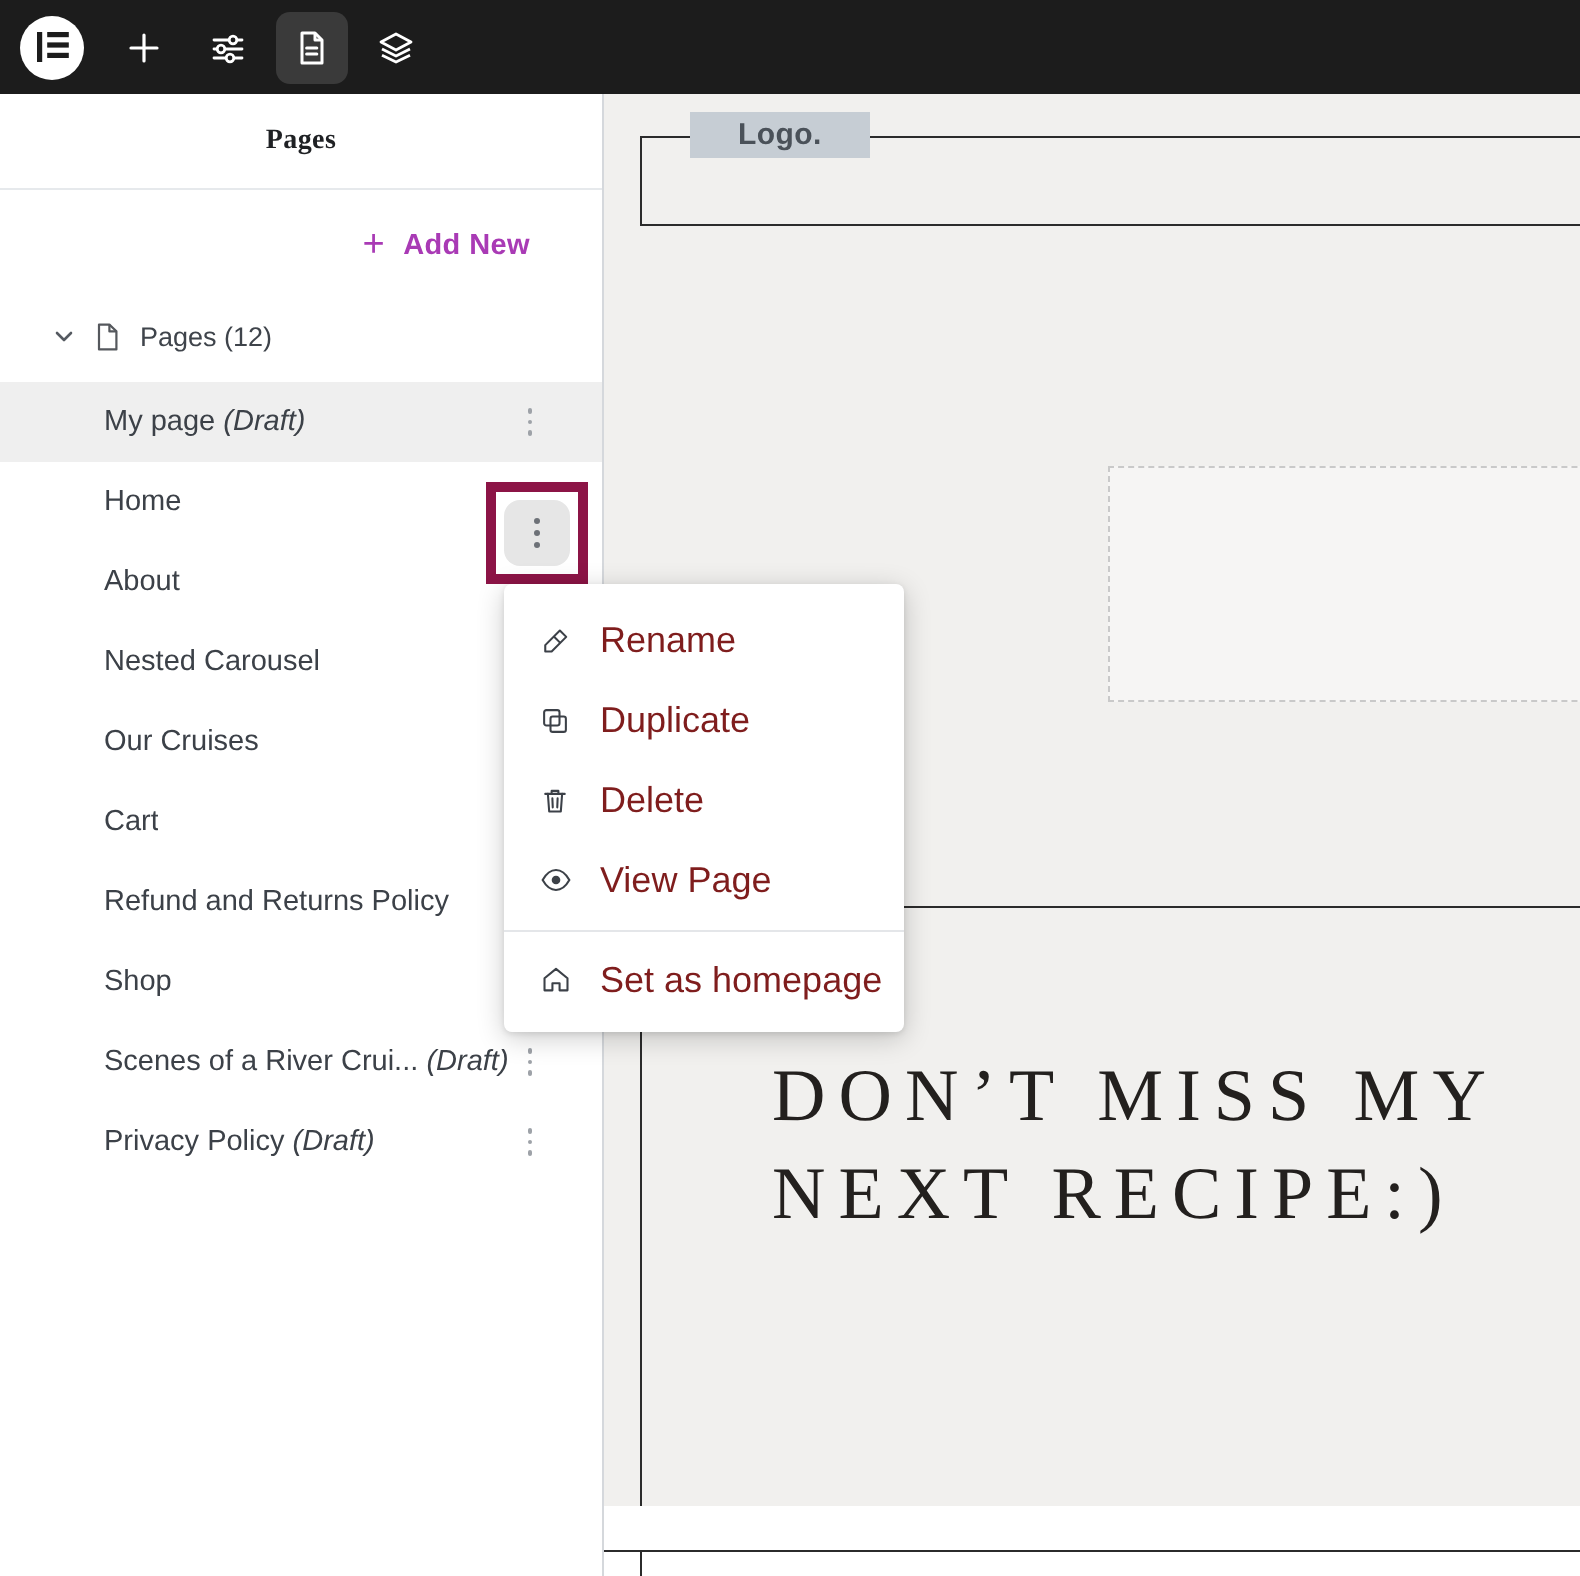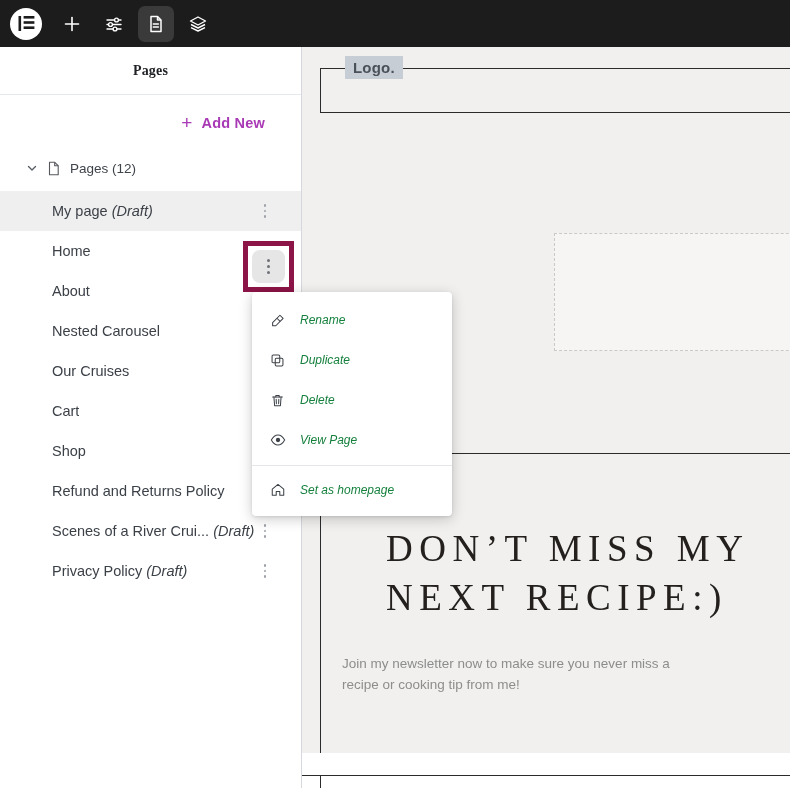--- a/index.html
+++ b/index.html
@@ -141,21 +141,21 @@
     padding: 8px 0 6px 0;
     z-index: 35;
   }
   .ctxitem {
     height: 40px;
     display: flex; align-items: center;
     padding-left: 17px; gap: 14px;
     cursor: pointer;
   }
   .ctxitem .ic { width: 17px; height: 17px; display: flex; align-items: center; justify-content: center; color: #3c4148; }
-  .ctxitem .lbl { font-size: 12px; color: #15803d; font-style: italic; }
+  .ctxitem .lbl { font-size: 18px; color: #7f1d1d; }
   .ctxdivider { height: 1px; background: #e4e6e9; margin: 5px 0 4px 0; }
 
   
   .canvas {
     position: absolute; top: 47px; left: 302px;
     width: 488px; height: 741px;
     background: #ffffff;
     overflow: hidden;
   }
   .cv-page {
@@ -165,21 +165,21 @@
   }
   .cv-header {
     position: absolute; top: 21px; left: 18px;
     width: 520px; height: 45px;
     border: 1px solid #2b2b2b;
     background: #f1f0ee;
   }
   .cv-logo {
     position: absolute; top: 9px; left: 43px;
     background: #c6cdd4;
-    padding: 3px 8px;
+    padding: 3px 24px;
     font-size: 15px; font-weight: bold; color: #4a5159;
     letter-spacing: .2px;
     font-family: "Liberation Sans", sans-serif;
   }
   .cv-dashed {
     position: absolute; top: 186px; left: 252px;
     width: 270px; height: 118px;
     border: 1px dashed #c9c9c9;
     background: #f6f5f4;
   }
@@ -354,32 +354,32 @@
             <span class="dots">
               <i></i>
               <i></i>
               <i></i>
             </span>
           </span>
       </div>
 
 
       <div class="prow">
+        <span class="prow-label">Refund and Returns Policy</span>
+        <span class="kebab">
+            <span class="dots">
+              <i></i>
+              <i></i>
+              <i></i>
+            </span>
+          </span>
+      </div>
+
+      <div class="prow">
         <span class="prow-label">Shop</span>
-        <span class="kebab">
-            <span class="dots">
-              <i></i>
-              <i></i>
-              <i></i>
-            </span>
-          </span>
-      </div>
-
-      <div class="prow">
-        <span class="prow-label">Refund and Returns Policy</span>
         <span class="kebab">
             <span class="dots">
               <i></i>
               <i></i>
               <i></i>
             </span>
           </span>
       </div>
 
       <div class="prow">
@@ -481,20 +481,19 @@
       <div class="cv-header"></div>
       <div class="cv-logo">Logo.</div>
 
       <div class="cv-dashed"></div>
 
       <div class="cv-sep"></div>
       <div class="cv-vline"></div>
 
       <div class="cv-heading">DON’T MISS MY
 NEXT RECIPE:)</div>
-      <div class="cv-sub">Join my newsletter now to make sure you never miss a recipe or cooking tip from me!</div>
 
     </div>
     <div class="cv-bottom-line"></div>
     <div class="cv-bottom-vline"></div>
   </div>
 
 </div>
 
 </body></html>

